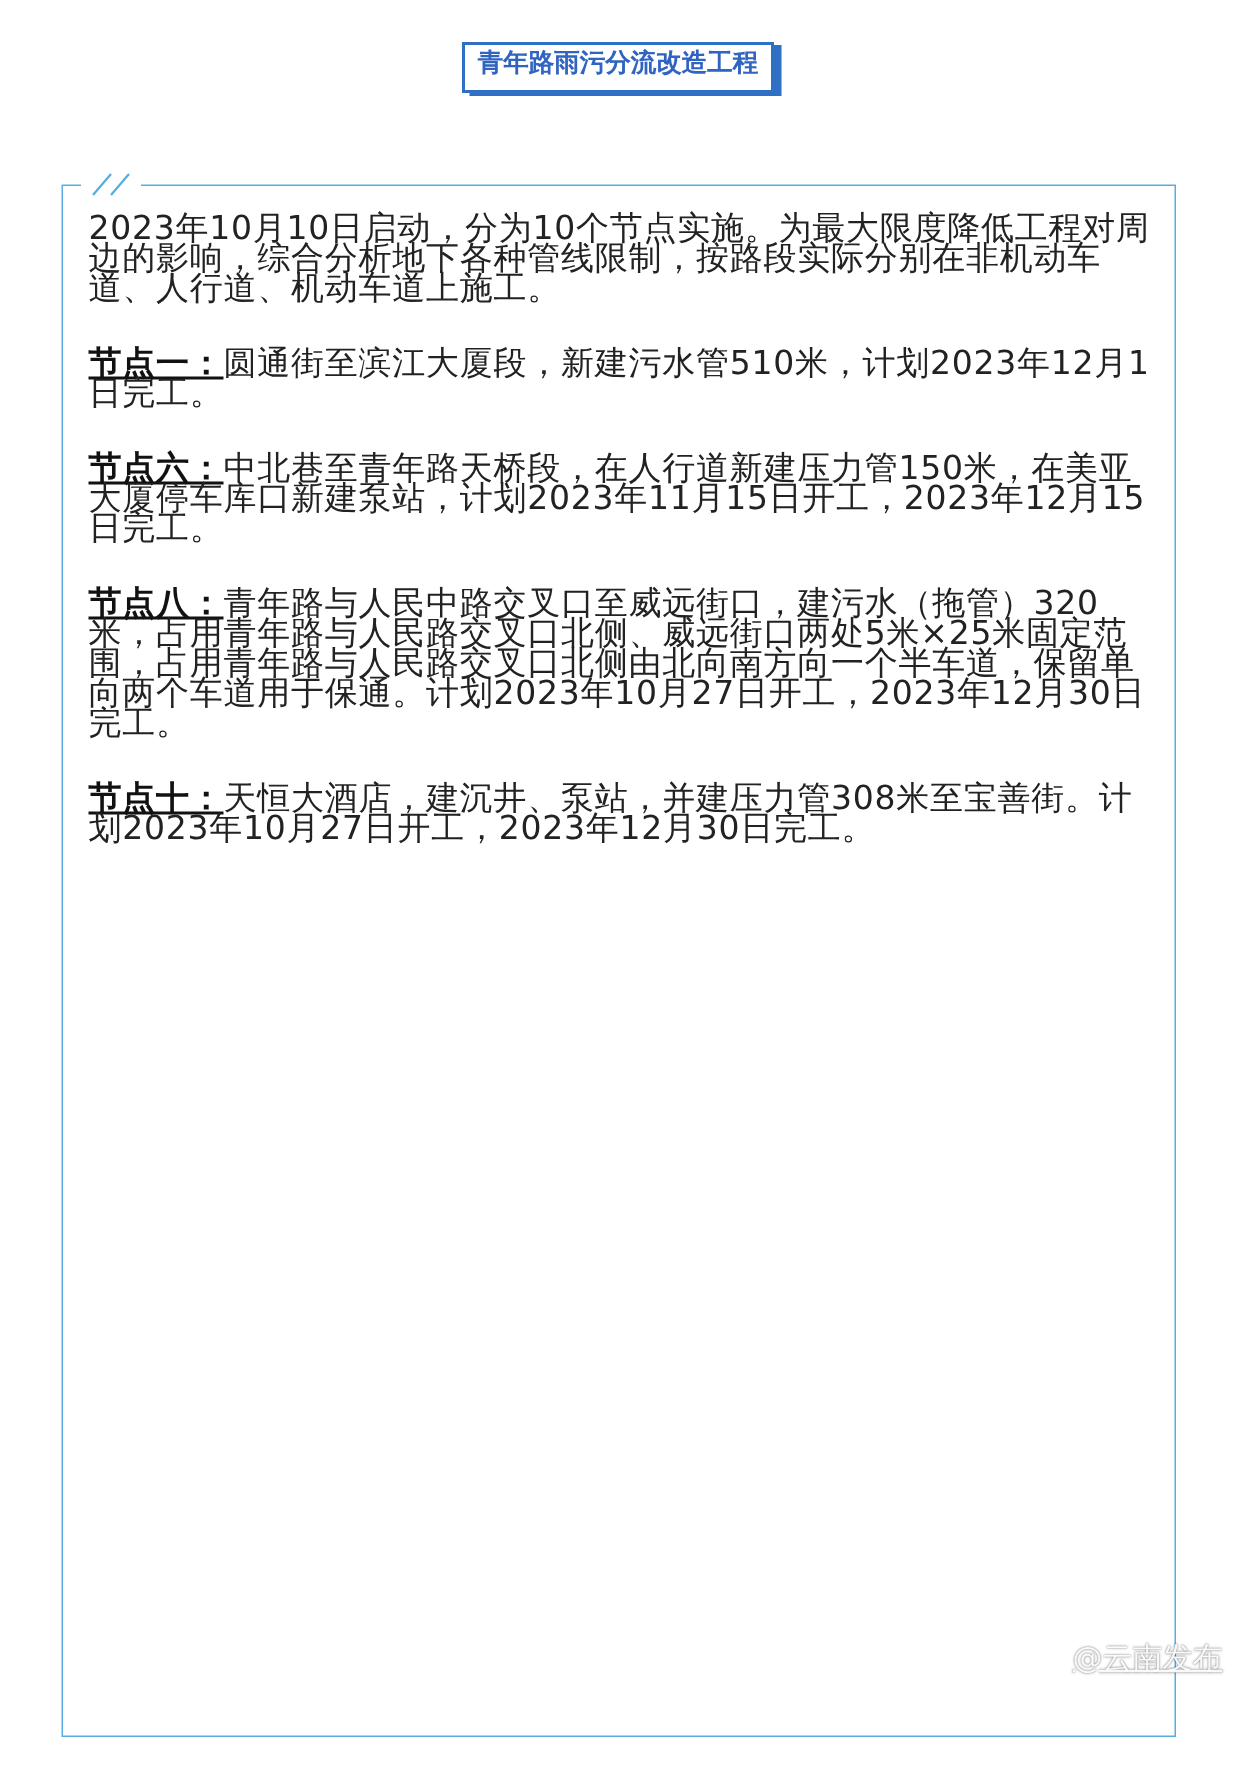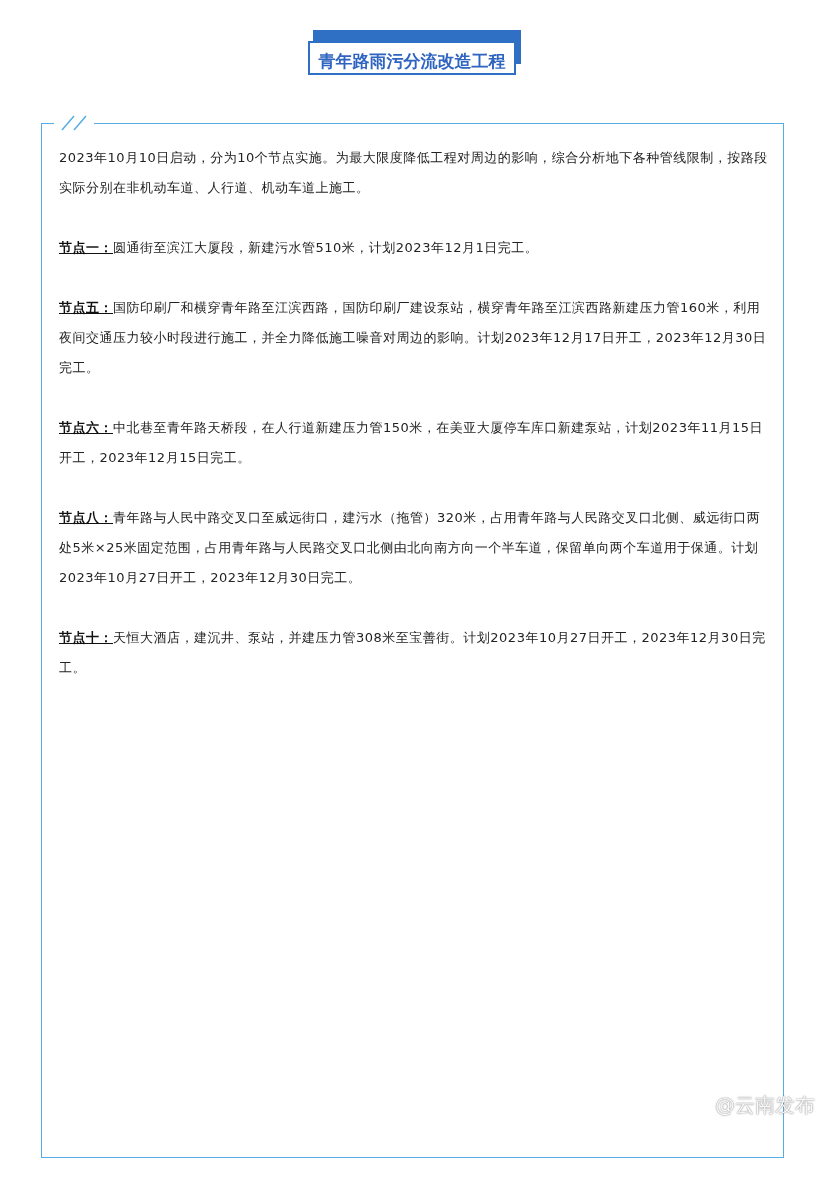--- a/index.html
+++ b/index.html
@@ -1,35 +1,35 @@
 <!DOCTYPE html>
 <html><head>
 <meta charset="utf-8">
 <style>
   html, body { margin: 0; padding: 0; background: #ffffff; }
   body { width: 826px; height: 1184px; position: relative; overflow: hidden;
          font-family: "DejaVu Sans", "Liberation Sans", sans-serif; color: #222222; }
   .title-wrap { position: absolute; left: 308px; top: 25px; width: 208px; height: 34px; }
   .title-shadow { position: absolute; left: 5px; top: 5px; width: 208px; height: 34px; background: #2f6fc4; }
-  .title-box { position: absolute; left: 0; top: 16px; width: 204px; height: 30px; background: #ffffff;
-               border: 2px solid #2f6fc4; display: flex; align-items: flex-end; justify-content: center; }
+  .title-box { position: absolute; left: 0; top: 3px; width: 204px; height: 30px; background: #ffffff;
+               border: 2px solid #2f6fc4; display: flex; align-items: flex-start; justify-content: center; }
   .title-text { font-size: 17px; font-weight: bold; color: #2f64c0; letter-spacing: 0px; white-space: nowrap; }
 
   .frame { position: absolute; left: 41px; top: 123px; width: 743px; height: 1035px;
            border: 1.5px solid #56ade3; box-sizing: border-box; }
   .frame-gap { position: absolute; left: 12px; top: -4px; width: 40px; height: 8px; background: #ffffff; }
   .slashes { position: absolute; left: 18px; top: -10px; width: 34px; height: 18px; }
 
-  .content { position: absolute; left: 59px; top: 143px; width: 712px; font-size: 13px; line-height: 30px; letter-spacing: 0.5px; }
+  .content { position: absolute; left: 59px; top: 143px; width: 712px; font-size: 22px; line-height: 20px; letter-spacing: 0.5px; }
   .para { margin: 0 0 30px 0; }
   .para:last-child { margin-bottom: 12px; }
   .label { font-weight: bold; color: #111111; text-decoration: underline; }
 
   .watermark { position: absolute; left: 687px; top: 1090px; height: 30px; display: flex; align-items: center;
-               color: rgba(255,255,255,0.95); font-size: 20px; text-shadow: 0 0 2px rgba(0,0,0,0.35), 0 0 1px rgba(0,0,0,0.4); }
+               color: rgba(255,255,255,0.95); font-size: 20px; text-shadow: 0 0 2px rgba(0,0,0,0.35), 0 0 1px rgba(0,0,0,0.4); text-decoration: underline; }
   .wb-icon { width: 24px; height: 20px; margin-right: 4px; }
 </style>
 </head>
 <body>
 
 <div class="title-wrap">
   <div class="title-shadow"></div>
   <div class="title-box">
     <span class="title-text">青年路雨污分流改造工程</span>
   </div>
@@ -43,23 +43,20 @@
   </svg>
 </div>
 
 <div class="content">
   <p class="para">2023年10月10日启动，分为10个节点实施。为最大限度降低工程对周边的影响，综合分析地下各种管线限制，按路段实际分别在非机动车道、人行道、机动车道上施工。</p>
 
   <p class="para">
     <span class="label">节点一：</span><span>圆通街至滨江大厦段，新建污水管510米，计划2023年12月1日完工。</span>
   </p>
   <p class="para">
-    <span class="label">节点五：</span><span>国防印刷厂和横穿青年路至江滨西路，国防印刷厂建设泵站，横穿青年路至江滨西路新建压力管160米，利用夜间交通压力较小时段进行施工，并全力降低施工噪音对周边的影响。计划2023年12月17日开工，2023年12月30日完工。</span>
-  </p>
-  <p class="para">
     <span class="label">节点六：</span><span>中北巷至青年路天桥段，在人行道新建压力管150米，在美亚大厦停车库口新建泵站，计划2023年11月15日开工，2023年12月15日完工。</span>
   </p>
   <p class="para">
     <span class="label">节点八：</span><span>青年路与人民中路交叉口至威远街口，建污水（拖管）320米，占用青年路与人民路交叉口北侧、威远街口两处5米×25米固定范围，占用青年路与人民路交叉口北侧由北向南方向一个半车道，保留单向两个车道用于保通。计划2023年10月27日开工，2023年12月30日完工。</span>
   </p>
   <p class="para">
     <span class="label">节点十：</span><span>天恒大酒店，建沉井、泵站，并建压力管308米至宝善街。计划2023年10月27日开工，2023年12月30日完工。</span>
   </p>
 </div>
 

